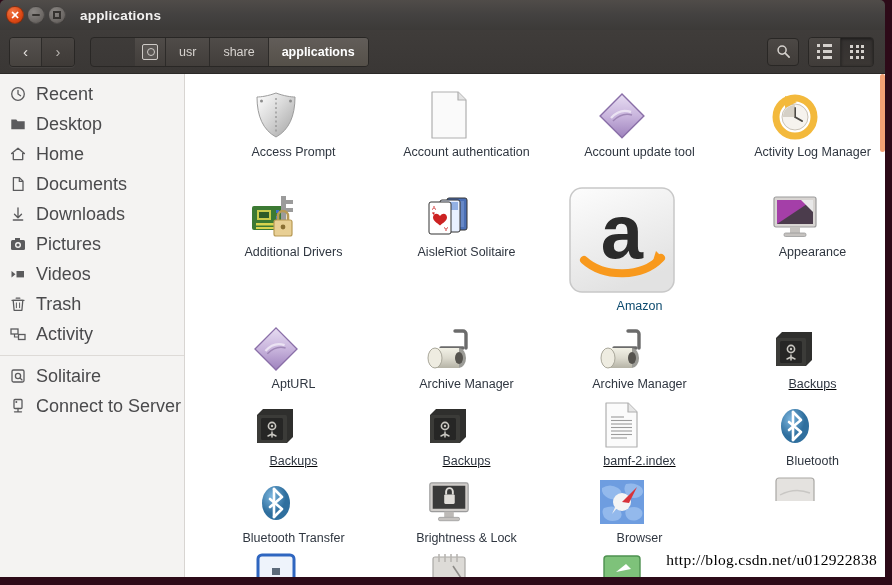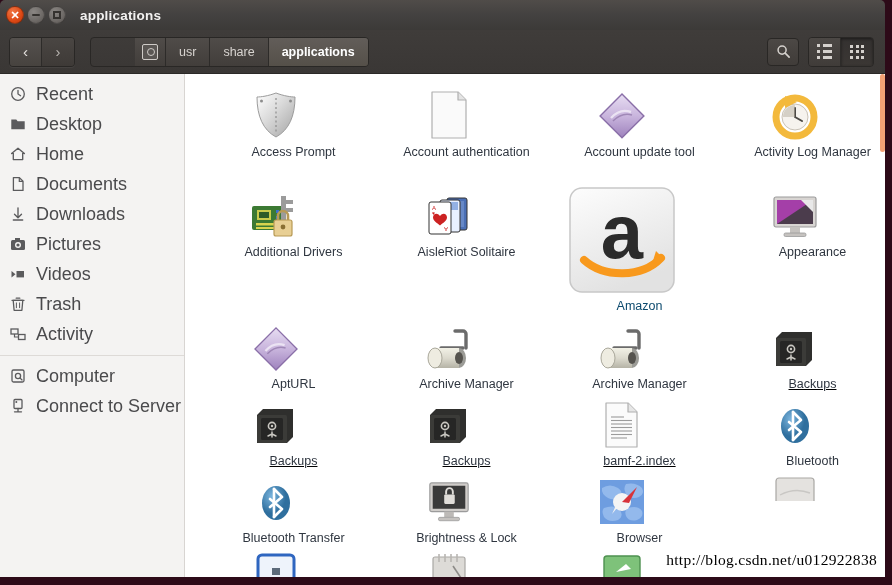--- a/index.html
+++ b/index.html
@@ -369,21 +369,21 @@
       <div class="side-divider"></div>
 
       <div class="side-item">
         <span class="side-icon">
           <svg width="16" height="16" viewBox="0 0 16 16">
               <rect x="2" y="2" width="12" height="12" rx="1.5" fill="none" stroke="#5b5b5d" stroke-width="1.3"></rect>
               <circle cx="8" cy="8" r="2.6" fill="none" stroke="#5b5b5d" stroke-width="1.3"></circle>
               <path d="M9.8 9.8L12.4 12.4" stroke="#5b5b5d" stroke-width="1.3"></path>
             </svg>
         </span>
-        <span>Computer</span>
+        <span>Solitaire</span>
       </div>
 
       <div class="side-item">
         <span class="side-icon">
           <svg width="16" height="16" viewBox="0 0 16 16">
               <rect x="4" y="1.5" width="8" height="9" rx="1" fill="none" stroke="#5b5b5d" stroke-width="1.3"></rect>
               <circle cx="6.3" cy="3.9" r="1" fill="#5b5b5d"></circle>
               <path d="M8 10.5v3M4.5 13.8h7" stroke="#5b5b5d" stroke-width="1.3" stroke-linecap="round"></path>
             </svg>
         </span>

